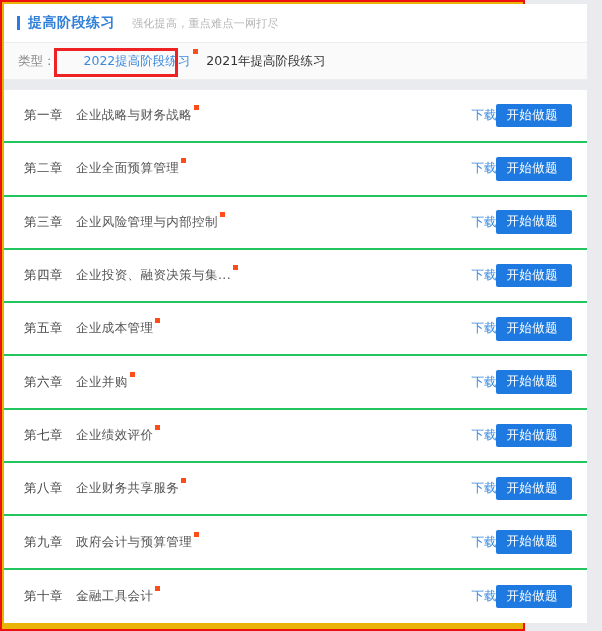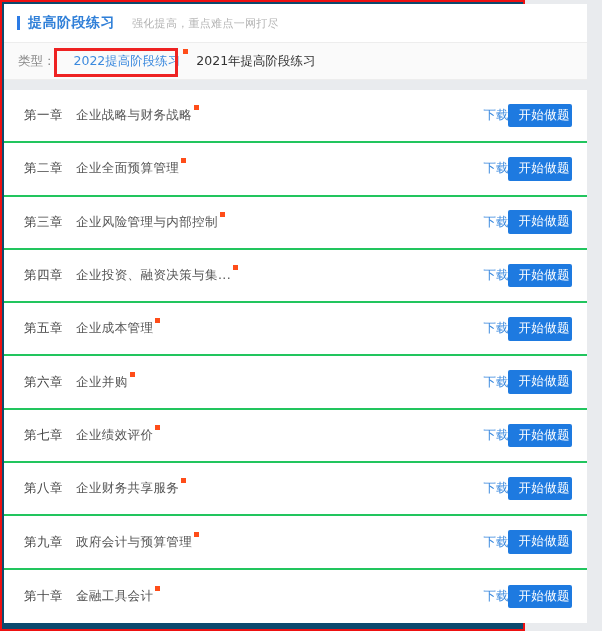--- a/index.html
+++ b/index.html
@@ -16,21 +16,21 @@
 
   
   #screen {
     position: absolute;
     left: 0;
     top: 0;
     width: 525px;
     height: 631px;
     box-sizing: border-box;
     border: 2px solid #ee1111;
-    background: #0c4a6e;
+    background: #eab308;
   }
 
   
   .card {
     position: absolute;
     left: 2px;
     top: 2px;
     width: 583px;
     background: #ffffff;
   }
@@ -86,21 +86,21 @@
     font-size: 12.5px;
     color: #333333;
     margin-left: 12px;
     padding: 3px 2px;
     white-space: nowrap;
     cursor: pointer;
   }
   .tab.active {
     color: #3c8ade;
   }
-  .tab:nth-of-type(2) { margin-left: 16px; }
+  .tab:nth-of-type(2) { margin-left: 26px; }
 
   
   .dot {
     position: absolute;
     width: 5px;
     height: 5px;
     background: #ff4d19;
     top: -1px;
     right: -6px;
   }
@@ -171,21 +171,21 @@
     flex: none;
     cursor: pointer;
   }
   .start-btn {
     flex: none;
     background: #1e7ae0;
     color: #ffffff;
     font-size: 12.5px;
     border: none;
     border-radius: 2px;
-    padding: 5px 2px 6px 10px;
+    padding: 5px 14px 6px 10px;
     line-height: 1;
     cursor: pointer;
     font-family: "DejaVu Sans", "Liberation Sans", sans-serif;
     letter-spacing: 0.4px;
   }
 
   
   .gutter {
     position: absolute;
     left: 585px;

